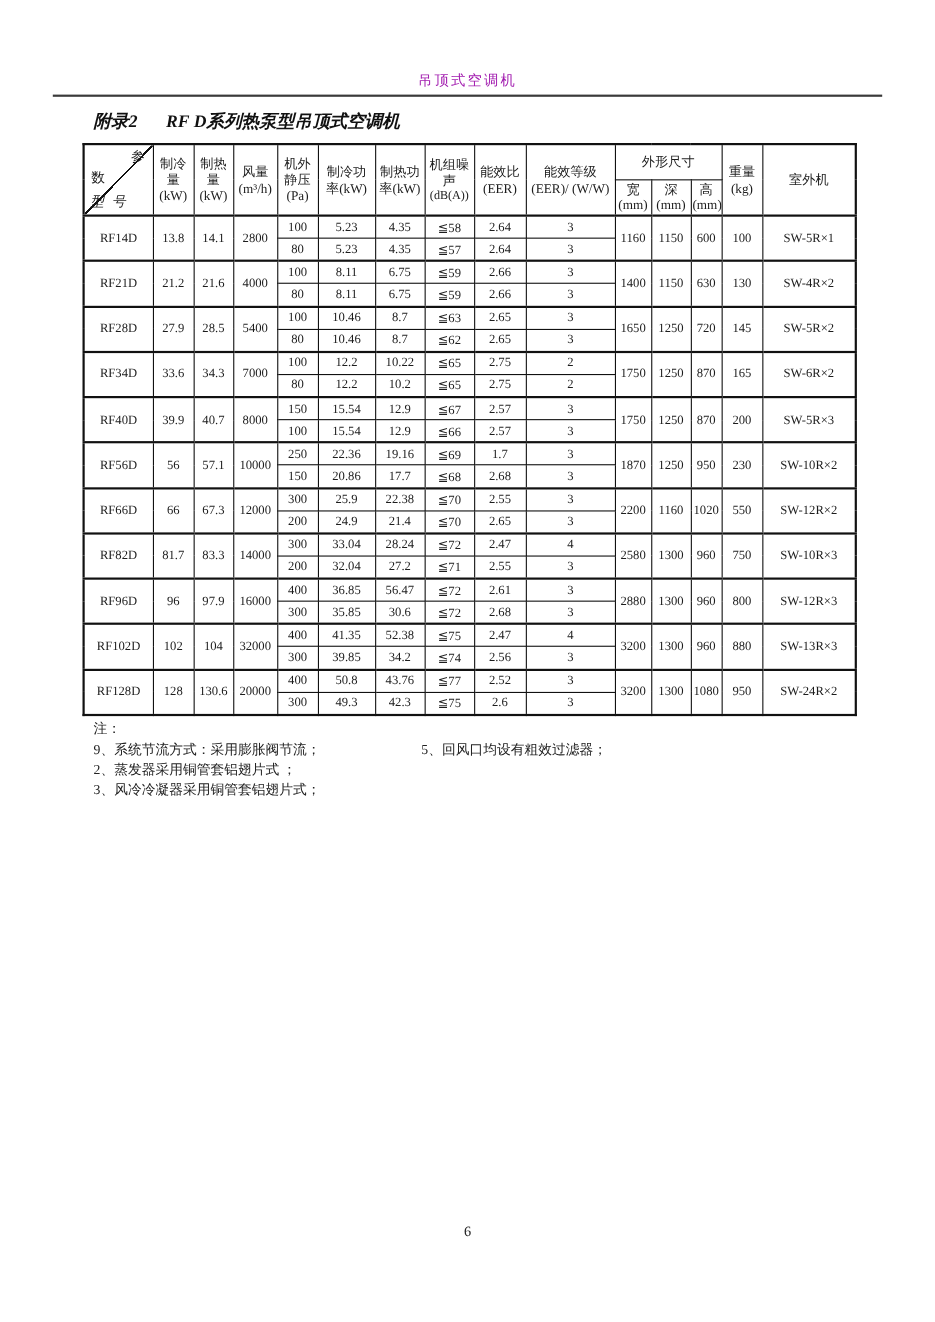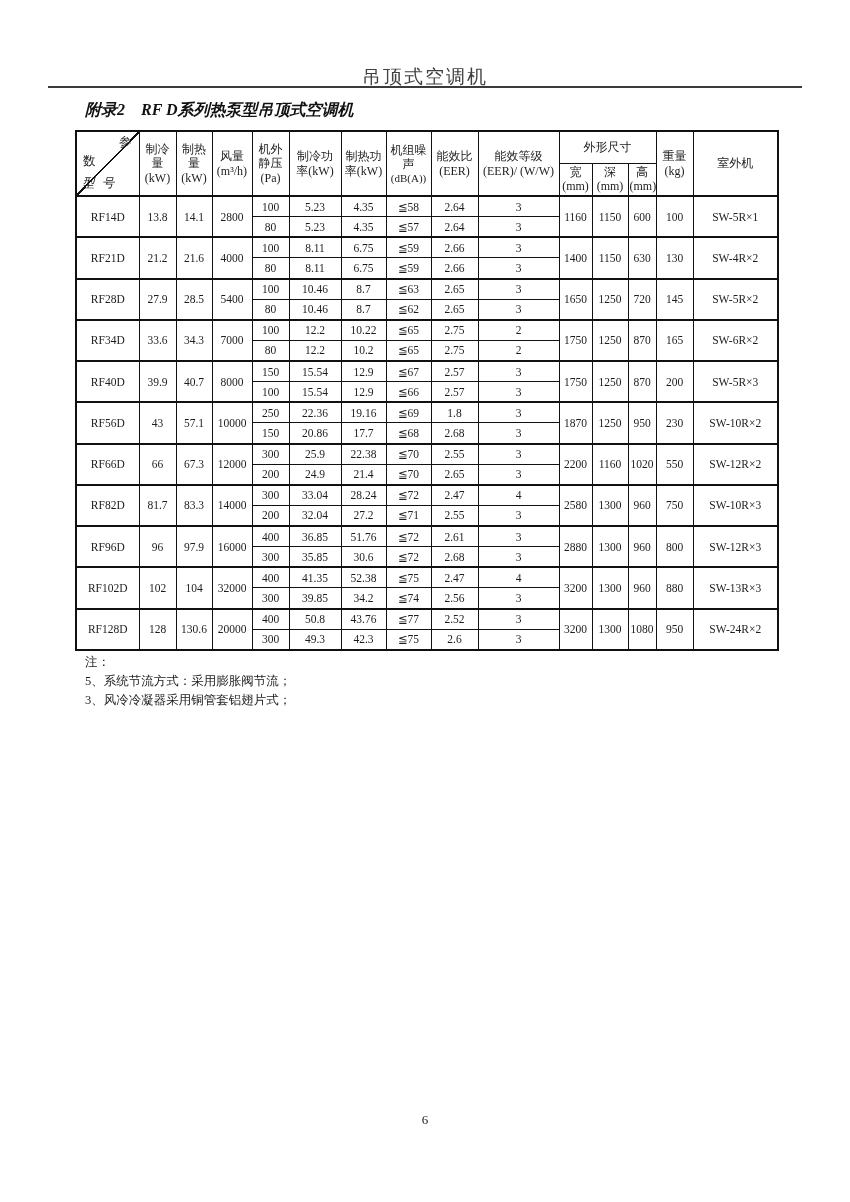--- a/index.html
+++ b/index.html
@@ -6,32 +6,32 @@
   html, body { background: #ffffff; }
   body {
     width: 850px; height: 1202px;
     position: relative;
     font-family: "Liberation Serif", "DejaVu Serif", serif;
     color: #1c1c1c;
   }
 
   .running-header {
     position: absolute; top: 64px; left: 0; width: 100%;
-    text-align: center; font-size: 19px; letter-spacing: 2px; color: #404040;
+    text-align: center; font-size: 13px; letter-spacing: 2px; color: #a21caf;
   }
   .header-rule {
     position: absolute; top: 86px; left: 48px; width: 754px;
     border-top: 2px solid #3a3a3a;
   }
 
   .doc-title {
     position: absolute; top: 100px; left: 85px;
     font-size: 16px; font-weight: bold; font-style: italic; color: #111;
   }
-  .doc-title .prefix { margin-right: 16px; }
+  .doc-title .prefix { margin-right: 26px; }
 
   table.spec {
     position: absolute; top: 130px; left: 75px;
     width: 702px; height: 521px;
     border-collapse: collapse; table-layout: fixed;
     border: 2px solid #111;
   }
   table.spec th, table.spec td {
     border: 1px solid #111;
     text-align: center; vertical-align: middle;
@@ -300,28 +300,28 @@
       <tr>
         <td>100</td>
         <td>15.54</td>
         <td>12.9</td>
         <td>≦66</td>
         <td>2.57</td>
         <td>3</td>
       </tr>
       <tr class="group-start">
         <td rowspan="2">RF56D</td>
-        <td rowspan="2">43</td>
+        <td rowspan="2">56</td>
         <td rowspan="2">57.1</td>
         <td rowspan="2">10000</td>
         <td>250</td>
         <td>22.36</td>
         <td>19.16</td>
         <td>≦69</td>
-        <td>1.8</td>
+        <td>1.7</td>
         <td>3</td>
         <td rowspan="2">1870</td>
         <td rowspan="2">1250</td>
         <td rowspan="2">950</td>
         <td rowspan="2">230</td>
         <td rowspan="2">SW-10R×2</td>
       </tr>
       <tr>
         <td>150</td>
         <td>20.86</td>
@@ -380,21 +380,21 @@
         <td>2.55</td>
         <td>3</td>
       </tr>
       <tr class="group-start">
         <td rowspan="2">RF96D</td>
         <td rowspan="2">96</td>
         <td rowspan="2">97.9</td>
         <td rowspan="2">16000</td>
         <td>400</td>
         <td>36.85</td>
-        <td>51.76</td>
+        <td>56.47</td>
         <td>≦72</td>
         <td>2.61</td>
         <td>3</td>
         <td rowspan="2">2880</td>
         <td rowspan="2">1300</td>
         <td rowspan="2">960</td>
         <td rowspan="2">800</td>
         <td rowspan="2">SW-12R×3</td>
       </tr>
       <tr>
@@ -455,21 +455,23 @@
         <td>2.6</td>
         <td>3</td>
       </tr>
     </tbody>
 </table>
 
 <div class="notes">
   <div class="notes-label">注：</div>
   <div class="cols">
     <ul class="col-left">
-        <li>5、系统节流方式：采用膨胀阀节流；</li>
+        <li>9、系统节流方式：采用膨胀阀节流；</li>
+        <li>2、蒸发器采用铜管套铝翅片式 ；</li>
         <li>3、风冷冷凝器采用铜管套铝翅片式；</li>
       </ul>
     <ul class="col-right">
+        <li>5、回风口均设有粗效过滤器；</li>
       </ul>
   </div>
 </div>
 
 <div class="page-number">6</div>
 
 </body></html>

